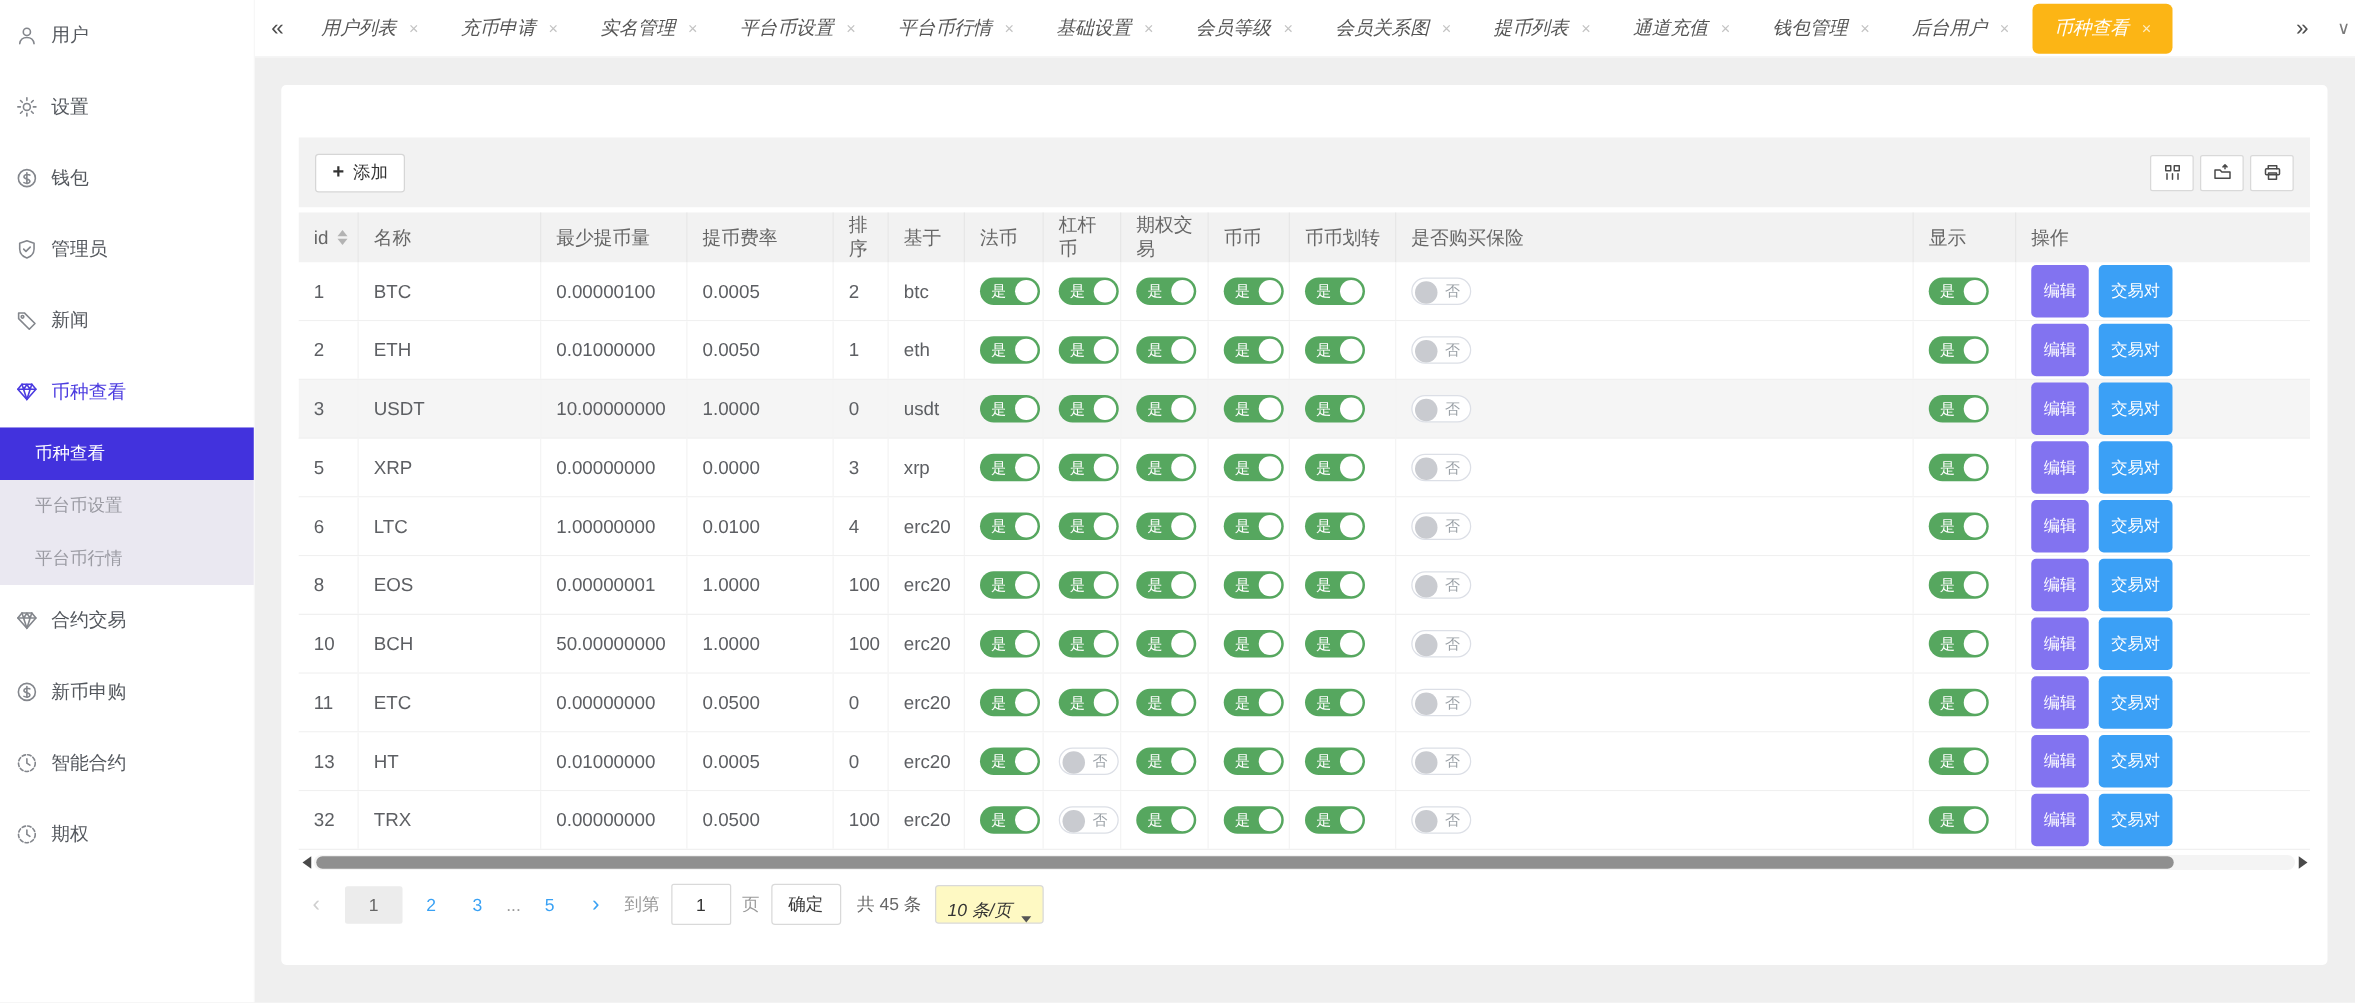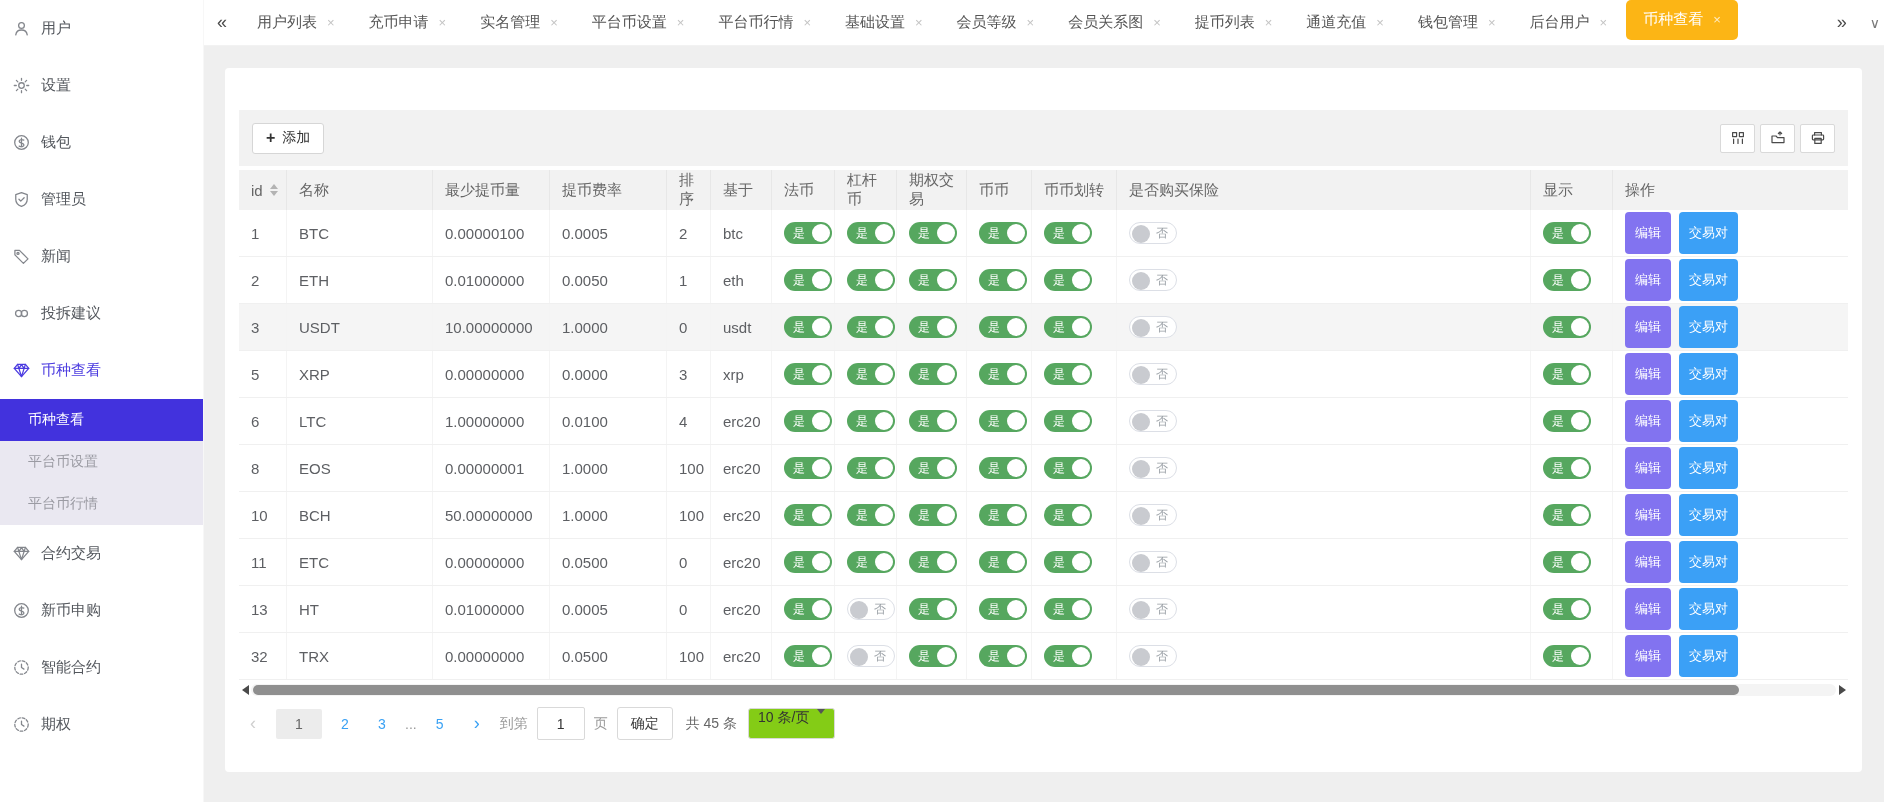--- a/index.html
+++ b/index.html
@@ -14,21 +14,21 @@
   .side-item .icon{display:flex;color:#83868c;}
   .side-item.active{color:var(--indigo-tx);}
   .side-item.active .icon{color:var(--indigo-tx);}
   .submenu{background:#eae8f1;}
   .sub-item{height:42px;display:flex;align-items:center;padding-left:28px;font-size:14px;color:#9b9ba3;cursor:pointer;}
   .sub-item.active{background:var(--indigo-bg);color:#fff;}
   
   .tabbar{position:absolute;left:204px;right:0;top:0;height:46px;background:#fff;display:flex;align-items:center;border-bottom:1px solid #f2f2f2;z-index:2;}
   .chev{color:#4c4c4c;font-size:18px;padding:0 13px;cursor:pointer;flex:none;}
   .chev.small{padding:0 4px 0 10px;color:#7a7a7a;font-size:14px;}
-  .tab-list{display:flex;align-items:flex-start;flex:1;overflow:hidden;}
+  .tab-list{display:flex;align-items:center;flex:1;overflow:hidden;font-style:italic;}
   .tab{display:flex;align-items:center;gap:10px;padding:0 17px;height:46px;font-size:15px;color:#555;cursor:pointer;flex:none;}
   .tab .tab-close{color:#c3c3c3;font-size:13px;}
   .tab.active{background:var(--amber);color:#fff;border-radius:5px;height:40px;margin:0 2px;}
   .tab.active .tab-close{color:rgba(255,255,255,.75);}
   
   .card{position:absolute;left:225px;top:68px;width:1637px;height:704px;background:#fff;border-radius:4px;}
   .card-inner{padding:42px 14px 0;}
   .toolbar{background:#f2f2f2;height:56px;display:flex;align-items:center;justify-content:space-between;padding:0 13px;}
   .add-btn{background:#fff;border:1px solid #d6d6d6;border-radius:3px;height:31px;padding:0 13px;font-size:14px;color:#333;display:flex;align-items:center;gap:7px;cursor:pointer;}
   .add-btn .plus{font-size:16px;font-weight:bold;line-height:1;}
@@ -69,21 +69,21 @@
   .page-btn{min-width:28px;height:30px;display:flex;align-items:center;justify-content:center;color:var(--pgblue);cursor:pointer;font-size:14px;}
   .page-btn.prev{color:#cfcfcf;font-size:18px;}
   .page-btn.next{font-size:18px;}
   .page-list{display:flex;align-items:center;gap:9px;}
   .page-btn.current{background:#ececec;color:#666;width:46px;border-radius:2px;cursor:default;}
   .dots{color:#999;}
   .pg-text{color:#9a9a9a;}
   .pg-text.total{color:#666;margin-left:4px;}
   .goto-input{width:48px;height:33px;border:1px solid #d9d9d9;border-radius:2px;text-align:center;font-size:14px;color:#333;outline:none;}
   .confirm-btn{height:33px;padding:0 13px;background:#fff;border:1px solid #d9d9d9;border-radius:3px;font-size:14px;color:#3a3a3a;cursor:pointer;}
-  .per-page{height:31px;border:1px solid #d9d9d9;border-radius:3px;display:flex;align-items:flex-start;padding:0 9px;gap:8px;color:#333;background:#84cc16;cursor:pointer;margin-left:2px;}
+  .per-page{height:31px;border:1px solid #d9d9d9;border-radius:3px;display:flex;align-items:flex-end;padding:0 9px;gap:8px;color:#333;background:#fef9c3;cursor:pointer;margin-left:2px;font-style:italic;}
   .sel-caret{width:0;height:0;border-left:4px solid transparent;border-right:4px solid transparent;border-top:5px solid #555;}
   .icon svg{display:block;}
 </style>
 </head>
 <body>
 
 <aside class="sidebar">
   <nav class="side-nav">
       <div class="side-item">
         <span class="icon">
@@ -122,29 +122,20 @@
         <span class="side-label">管理员</span>
       </div>
       <div class="side-item">
         <span class="icon">
           <svg width="17" height="17" viewBox="0 0 16 16" fill="none" stroke="currentColor" stroke-width="1.2" stroke-linecap="round" stroke-linejoin="round">
             <path d="M1.8 6.5V2.2h4.3l8 8-4.3 4.3z"></path>
             <circle cx="4.7" cy="5.1" r="1"></circle>
           </svg>
         </span>
         <span class="side-label">新闻</span>
-      </div>
-      <div class="side-item">
-        <span class="icon">
-          <svg width="17" height="17" viewBox="0 0 16 16" fill="none" stroke="currentColor" stroke-width="1.2" stroke-linecap="round" stroke-linejoin="round">
-            <circle cx="5.3" cy="8" r="2.9"></circle>
-            <circle cx="10.7" cy="8" r="2.9"></circle>
-          </svg>
-        </span>
-        <span class="side-label">投拆建议</span>
       </div>
       <div class="side-item active">
         <span class="icon">
           <svg width="17" height="17" viewBox="0 0 16 16" fill="none" stroke="currentColor" stroke-width="1.2" stroke-linecap="round" stroke-linejoin="round">
             <path d="M4.3 2.2h7.4l3.1 3.8L8 13.8 1.2 6z"></path>
             <path d="M1.2 6h13.6M4.3 2.2L8 13.8 11.7 2.2M5.6 6L8 2.4 10.4 6"></path>
           </svg>
         </span>
         <span class="side-label">币种查看</span>
       </div>

